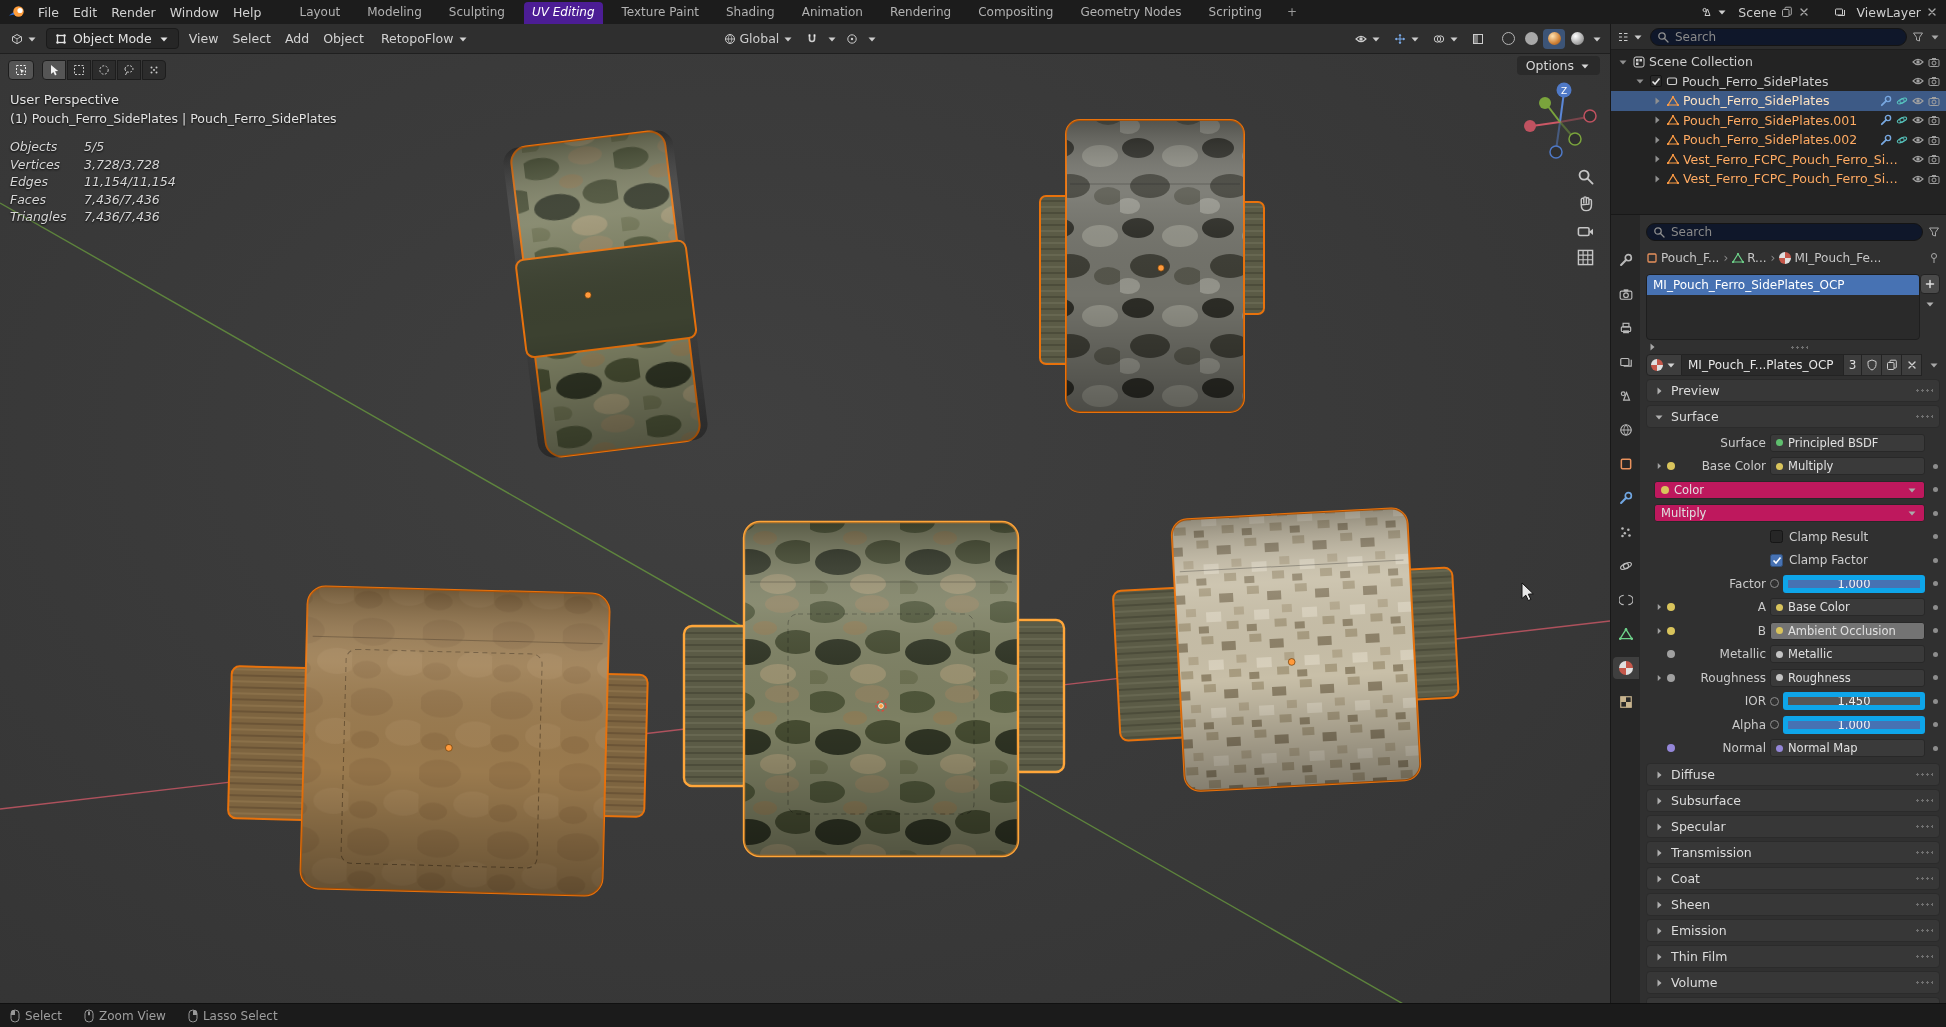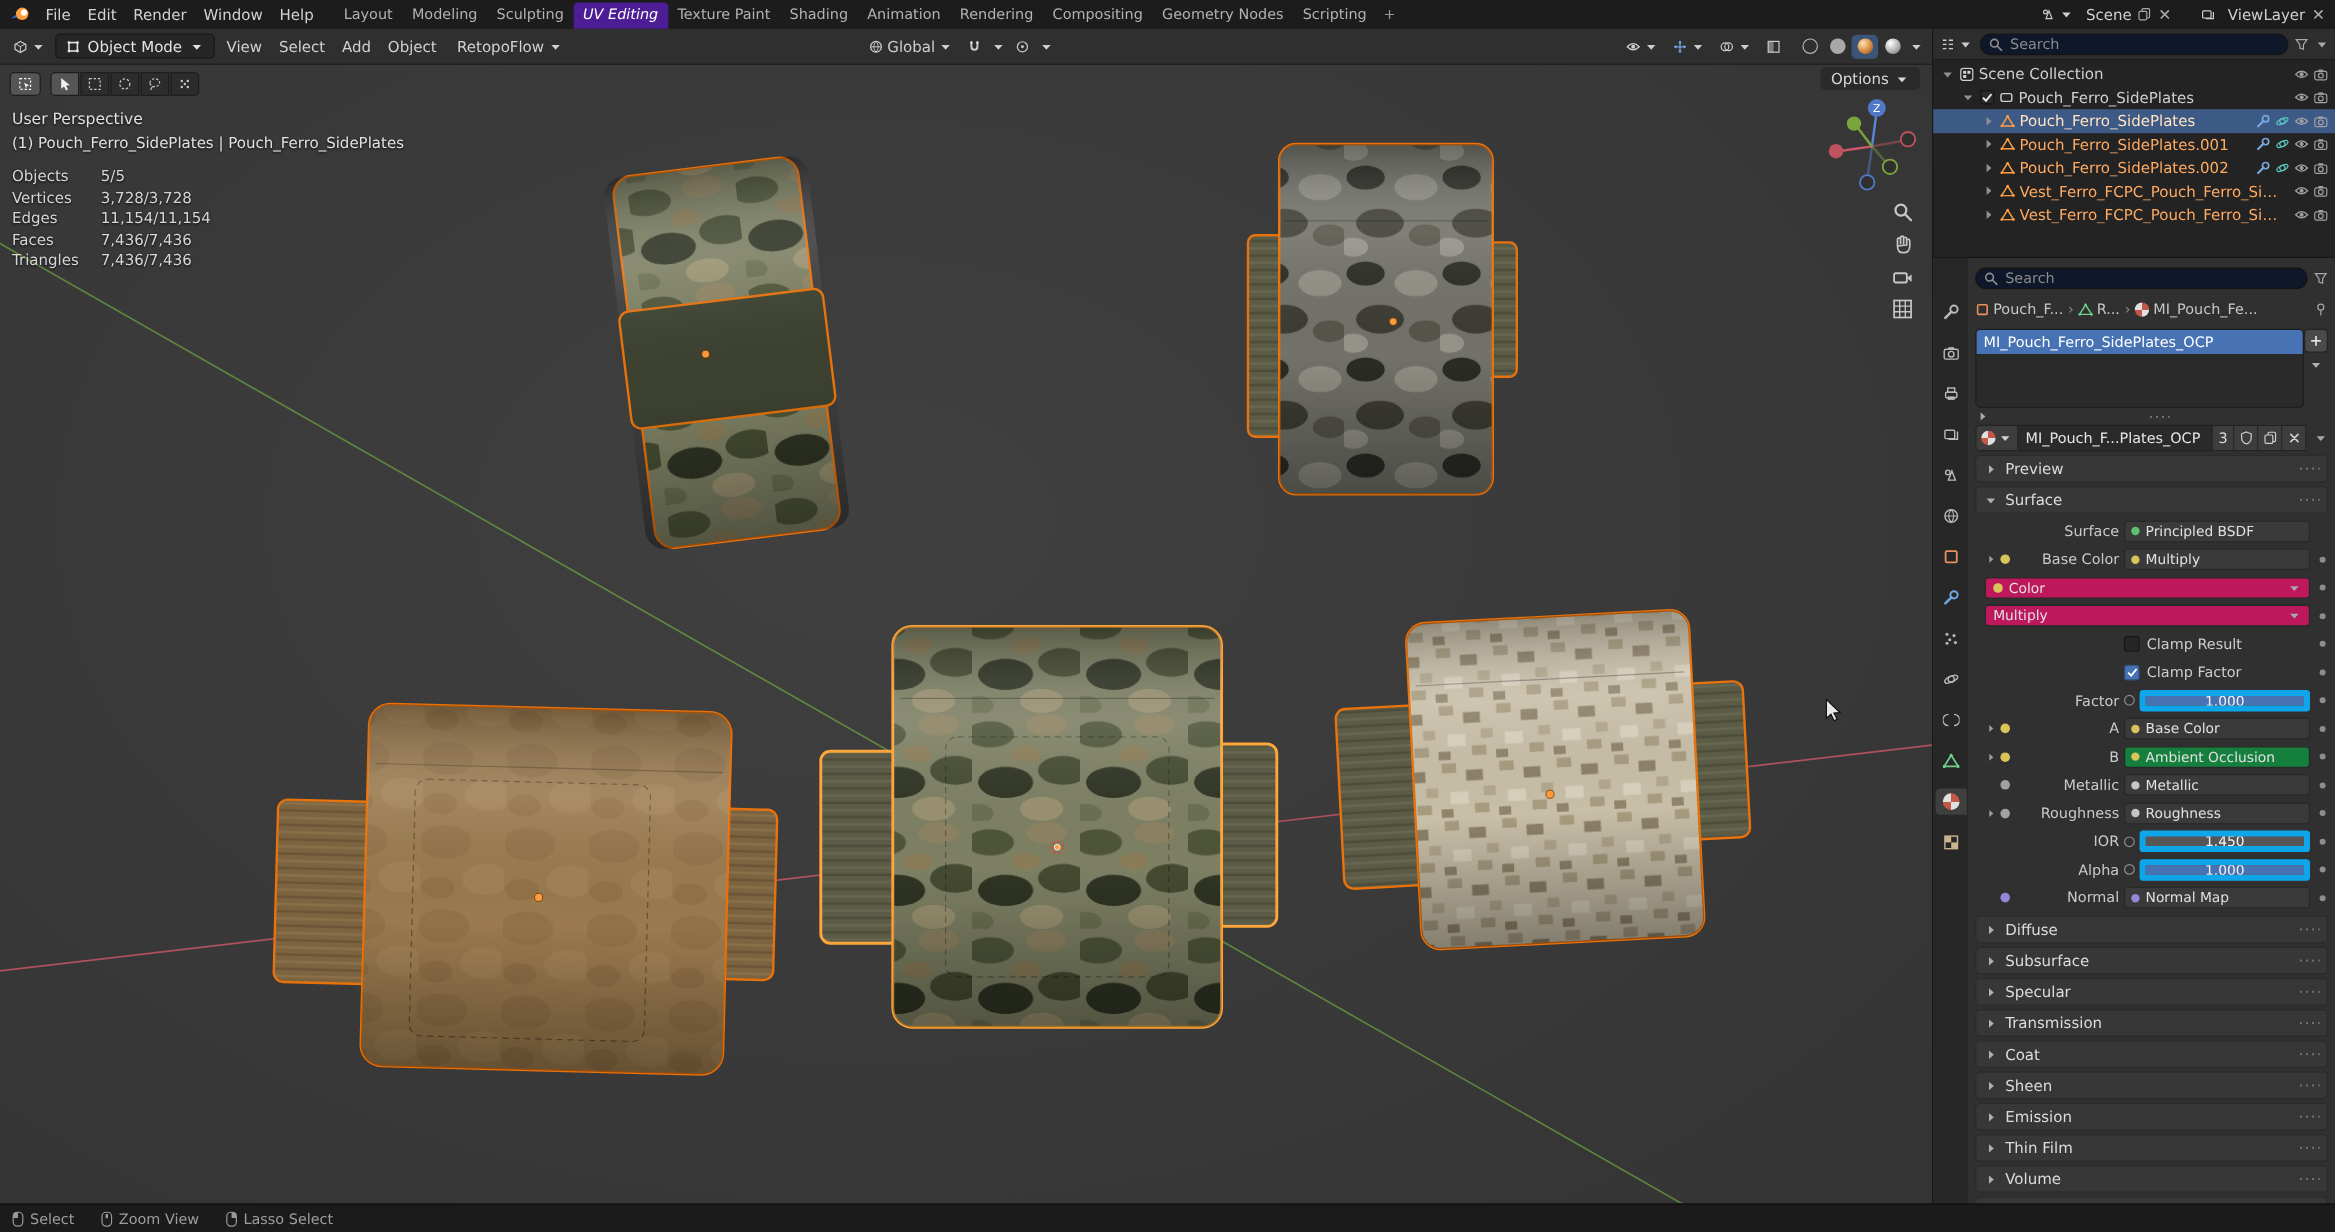--- a/index.html
+++ b/index.html
@@ -3,21 +3,21 @@
 <meta charset="utf-8">
 <style>
   html,body{margin:0;padding:0;width:1946px;height:1027px;overflow:hidden;background:#1d1d1d;
     font-family:"DejaVu Sans","Liberation Sans",sans-serif;color:#d4d4d4;user-select:none;cursor:default;}
   *{box-sizing:border-box;}
   [data-icon] svg,.icn svg{width:12px;height:12px;display:block;}
   
   #topbar{position:absolute;left:0;top:0;width:1946px;height:24px;background:#1c1c1c;display:flex;align-items:center;gap:2px;padding:0 8px;z-index:6;}
   .blender-logo svg{width:17px;height:14px;display:block;margin-right:4px;}
   .menu-item{padding:2px 7px;font-size:12.5px;color:#d2d2d2;border-radius:3px;white-space:nowrap;display:inline-flex;align-items:center;gap:4px;}
-  #workspace-tabs{display:flex;margin-left:8px;align-self:flex-end;height:22px;}
+  #workspace-tabs{display:flex;margin-left:21px;align-self:flex-end;height:22px;gap:11px;}
   .ws-tab{padding:3px 8px;font-size:12px;color:#b2b2b2;border-radius:4px 4px 0 0;white-space:nowrap;}
   .ws-tab.active{background:#4c1d95;color:#ffffff;font-style:italic;}
   .ws-tab.add{padding:3px 6px;color:#9a9a9a;}
   .tb-right{margin-left:auto;display:flex;align-items:center;gap:5px;font-size:12.5px;color:#cfcfcf;}
   .ghost-ic{color:#a8a8a8;display:inline-flex;align-items:center;}
   
   #vp-header{position:absolute;left:0;top:24px;width:1610px;height:30px;background:#2f2f2f;border-bottom:1px solid #1f1f1f;display:flex;align-items:center;gap:3px;padding:0 6px;z-index:5;}
   .hbtn{display:inline-flex;align-items:center;gap:3px;padding:2px 5px;border-radius:4px;color:#cdcdcd;font-size:12.5px;white-space:nowrap;}
   .hbtn.tiny{padding:2px 1px;}
   .mode-btn{display:inline-flex;align-items:center;gap:6px;background:#262626;border:1px solid #1a1a1a;border-radius:4px;padding:2px 8px;font-size:12.5px;color:#e3e3e3;}
@@ -38,21 +38,21 @@
   #scene-svg{position:absolute;left:0;top:0;width:1610px;height:949px;}
   #vp-tools{position:absolute;left:8px;top:6px;display:flex;gap:8px;align-items:center;}
   .tool-btn{width:26px;height:20px;background:#2c2c2c;border:1px solid #1d1d1d;border-radius:4px;display:inline-flex;align-items:center;justify-content:center;color:#c9c9c9;}
   .tool-btn.active{background:#555555;color:#f0f0f0;}
   .tool-group{display:flex;gap:1px;}
   .tool-group .tool-btn{width:24px;border-radius:0;}
   .tool-group .tool-btn:first-child{border-radius:4px 0 0 4px;}
   .tool-group .tool-btn:last-child{border-radius:0 4px 4px 0;}
   #vp-overlay-text{position:absolute;left:10px;top:38px;color:#e2e2e2;text-shadow:0 1px 2px rgba(0,0,0,.85);font-size:13px;}
   .ov-line2{margin-top:4px;font-size:12.5px;}
-  #ov-stats{margin-top:12px;font-size:12.5px;color:#d6d6d6;}
+  #ov-stats{margin-top:12px;font-size:12.5px;color:#d6d6d6;font-style:italic;}
   .stat-row{display:flex;line-height:17.5px;}
   .stat-label{width:74px;}
   #vp-options{position:absolute;right:10px;top:2px;display:flex;gap:5px;align-items:center;background:rgba(32,32,32,.55);padding:2px 9px;border-radius:4px;font-size:12.5px;color:#d8d8d8;}
   #nav-gizmo{position:absolute;right:8px;top:22px;width:84px;height:84px;}
   #nav-tools{position:absolute;right:16px;top:114px;display:flex;flex-direction:column;gap:10px;color:#c6c6c6;}
   #nav-tools [data-icon] svg{width:17px;height:17px;}
   #mouse-cursor{position:absolute;left:1521px;top:528px;width:14px;height:20px;}
   
   #outliner{position:absolute;left:1610px;top:24px;width:336px;height:190px;background:#232323;border-left:1px solid #181818;display:flex;flex-direction:column;}
   .ol-header{height:26px;background:#2d2d2d;border-bottom:1px solid #1d1d1d;display:flex;align-items:center;gap:5px;padding:0 5px;flex:none;}
@@ -1276,21 +1276,21 @@
           <div class="srow">
             <div class="left-col">
               <span class="r-arrow" data-icon="caret-right">
                 <svg viewBox="0 0 12 12">
                   <path d="M4.5 2.5L8.5 6l-4 3.5z" fill="currentColor"></path>
                 </svg>
               </span>
               <i class="dot" style="background:#d9c45c"></i>
               <span class="r-label">B</span>
             </div>
-            <div class="menu-widget" style="background:#15803d">
+            <div class="menu-widget" style="background:#737373">
               <i class="dot" style="background:#d9c45c"></i>
               <span>Ambient Occlusion</span>
             </div>
             <span class="anim-dot"></span>
           </div>
           <div class="srow">
             <div class="left-col">
               <span class="r-arrow"></span>
               <i class="dot" style="background:#a0a0a0"></i>
               <span class="r-label">Metallic</span>

